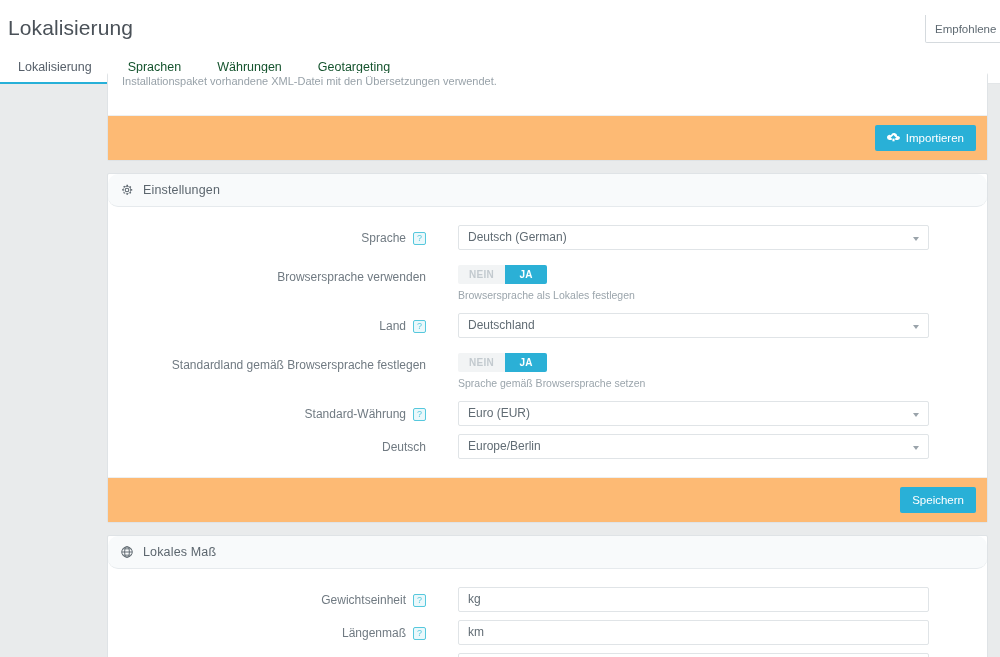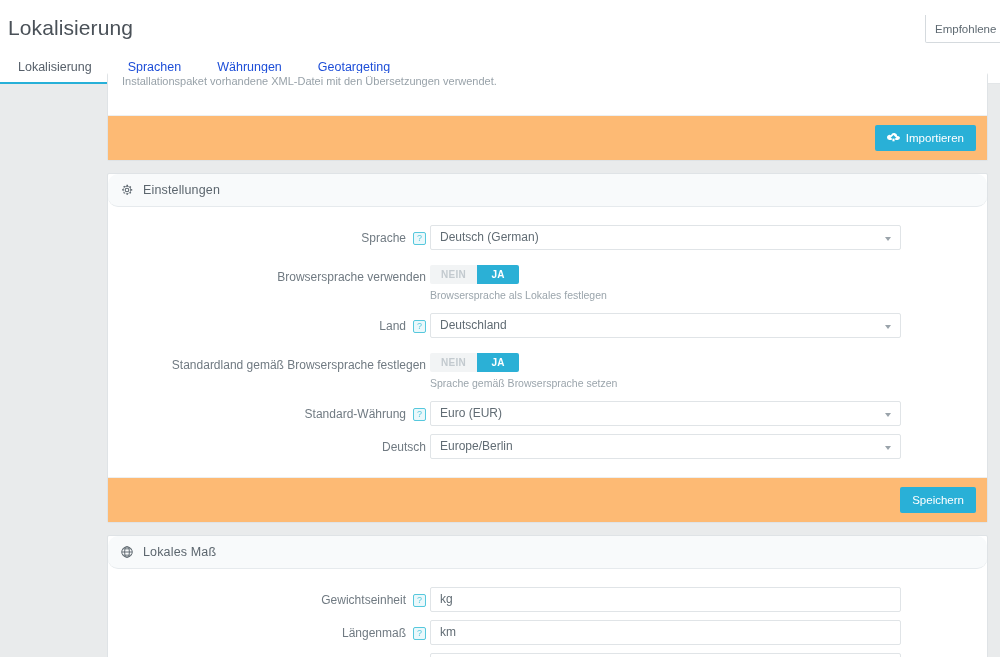--- a/index.html
+++ b/index.html
@@ -37,21 +37,21 @@
   
   .tabbar {
     position: absolute; left: 0; top: 36px; width: 1000px; height: 33px;
     background: #ffffff;
     border-bottom: 1px solid #e3e6e8;
   }
   .tab {
     position: relative; float: left;
     height: 33px; line-height: 32px;
     padding: 0 18px;
-    font-size: 12.5px; color: #1d4ed8;
+    font-size: 12.5px; color: #14532d;
     cursor: pointer;
   }
   .tab.active { color: #57606a; }
   .tab.active::after {
     content: ""; position: absolute;
     left: 0; right: 0; bottom: 0; height: 2px;
     background: #27b0d8;
   }
 
   
@@ -120,21 +120,21 @@
     width: 318px;
     text-align: right;
     font-size: 12px;
     color: #707a82;
     padding-top: 6px;
     padding-right: 0;
     white-space: nowrap;
     display: flex; align-items: center; justify-content: flex-end;
     gap: 7px;
   }
-  .fctl { flex: 1; padding-left: 4px; }
+  .fctl { flex: 1; padding-left: 32px; }
 
   .help {
     display: inline-block;
     width: 13px; height: 13px;
     border: 1px solid #56c8dd;
     border-radius: 2px;
     background: #eaf8fb;
     color: #56c8dd;
     font-size: 9px;
     line-height: 11px;

